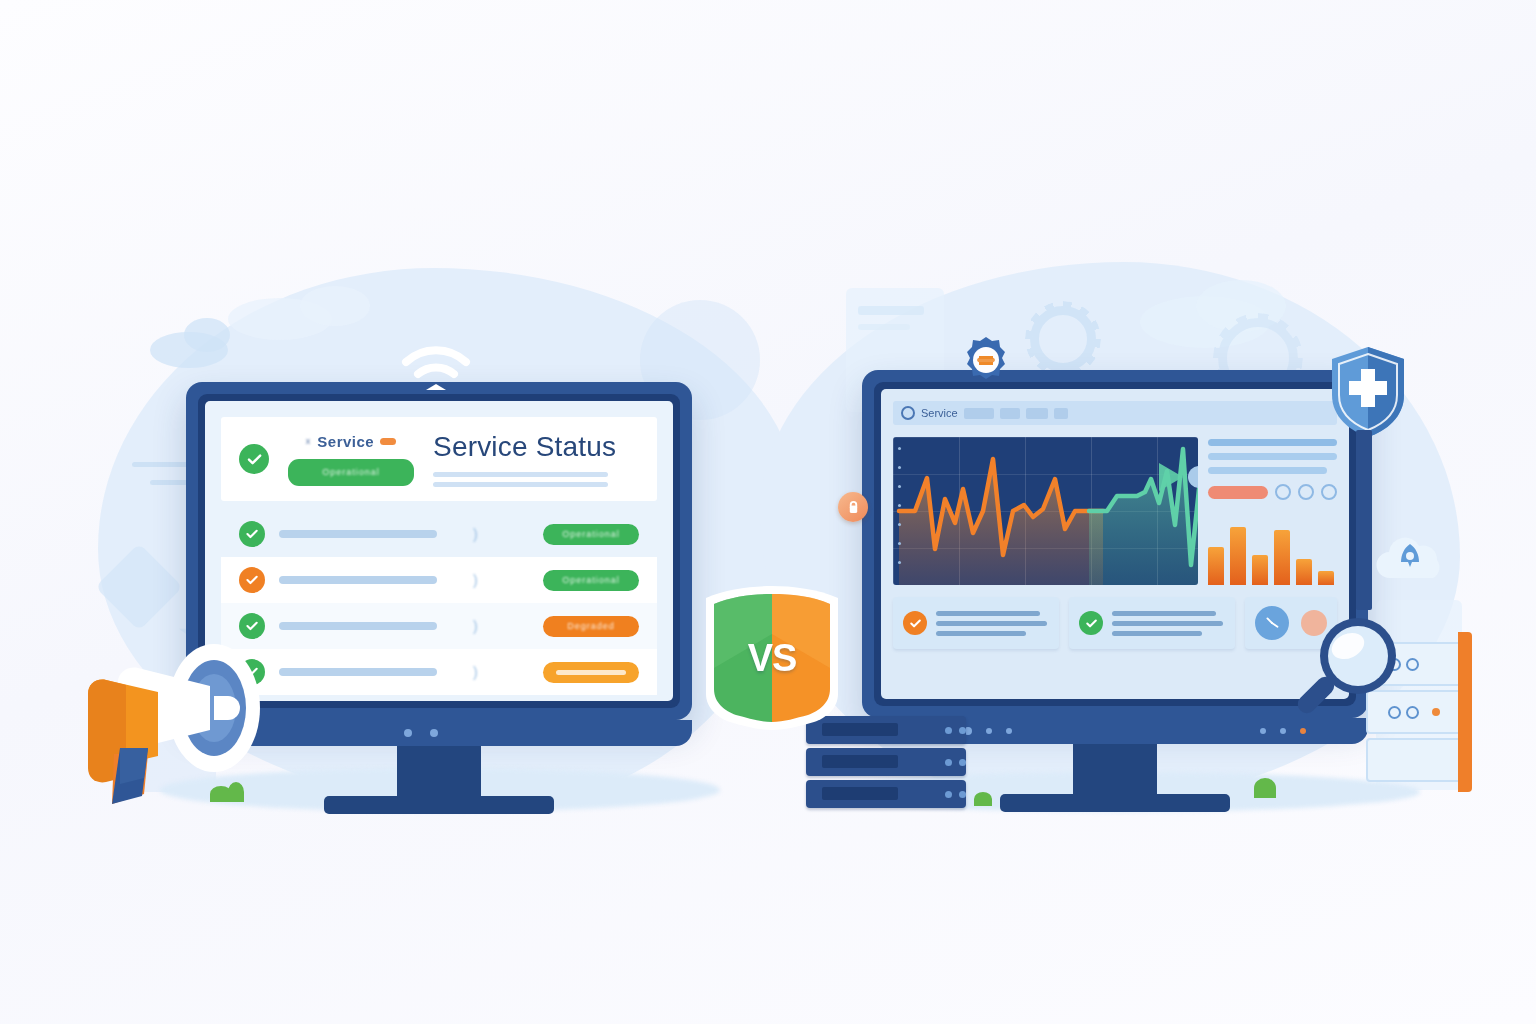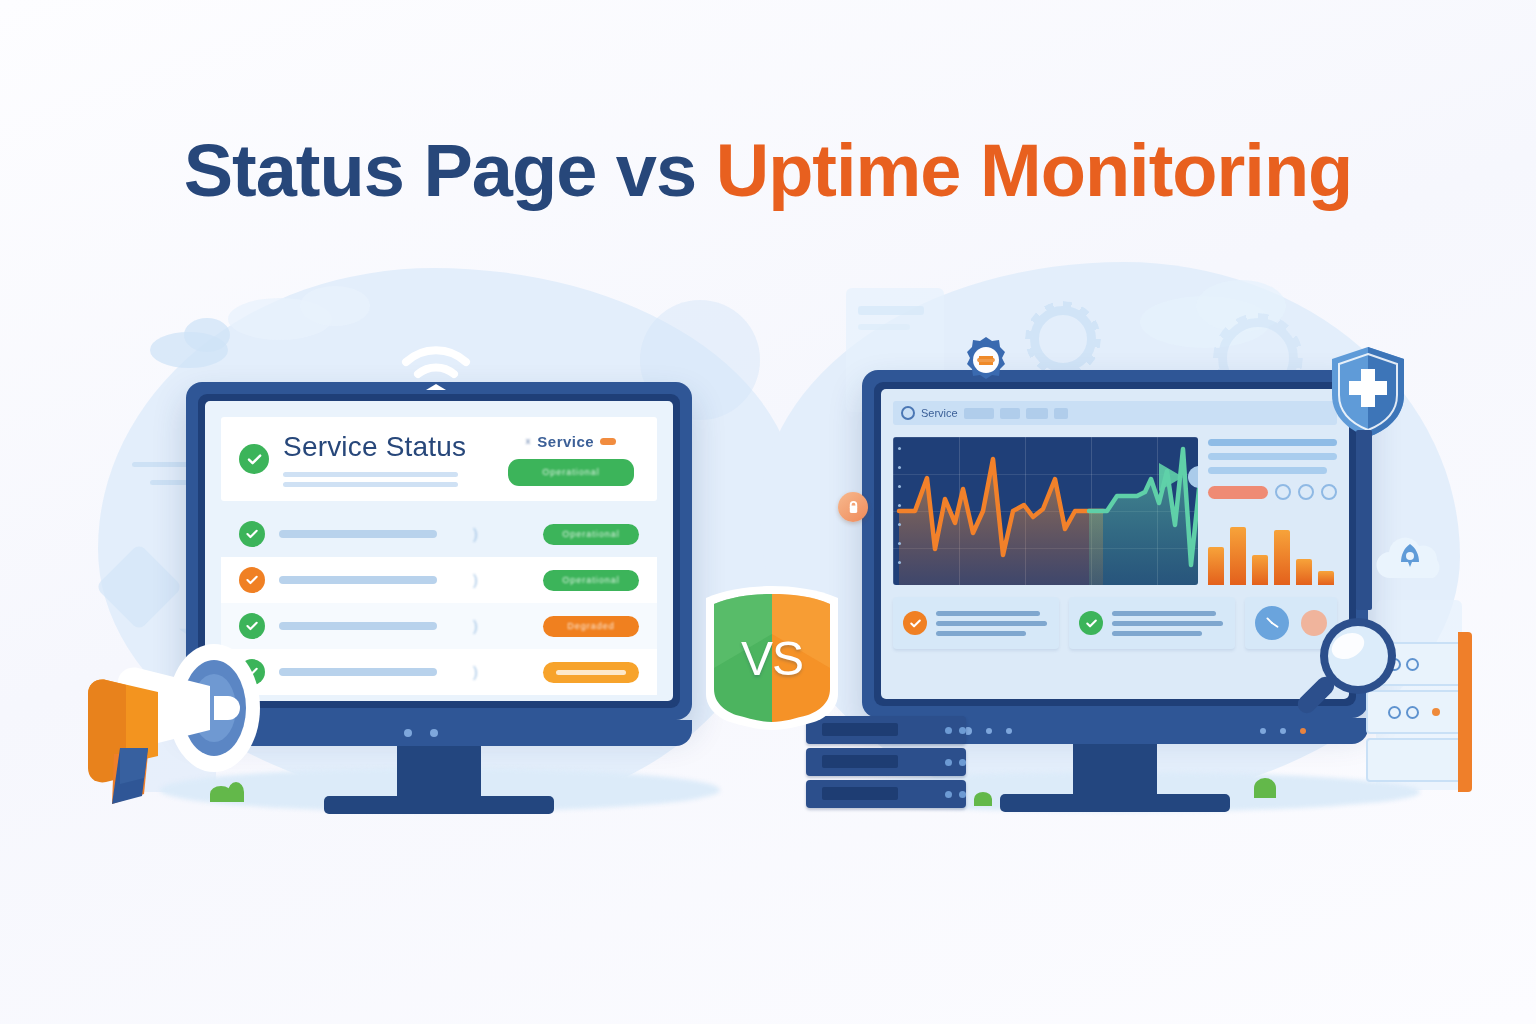--- a/index.html
+++ b/index.html
@@ -75,21 +75,21 @@
   .ring{width:12px;height:12px;border:2px solid #8fb9e4;border-radius:50%;}
   .minibars{display:flex;align-items:flex-end;gap:6px;}
   .minibar{width:16px;border-radius:2px 2px 0 0;background:linear-gradient(180deg,#f7a33a,#e3601c);}
   .stat-card{background:#d6e8f8;border-radius:4px;display:flex;align-items:center;gap:9px;padding:9px 10px;box-shadow:0 2px 3px rgba(40,80,140,.10);}
   .stat-lines{display:flex;flex-direction:column;gap:5px;flex:1;}
   .stat-line{height:5px;background:#7fa7cf;border-radius:3px;}
 
   
   .vs{position:absolute;left:686px;top:582px;width:172px;height:152px;}
   .vs-label{position:absolute;inset:0;display:flex;align-items:center;justify-content:center;
-     color:#fff;font-size:48px;font-weight:normal;letter-spacing:-1px;
+     color:#fff;font-size:38px;font-weight:bold;letter-spacing:-1px;
      text-shadow:0 2px 3px rgba(30,60,100,.25);}
 
   
   .megaphone{position:absolute;left:62px;top:636px;width:250px;height:180px;}
   .servers{position:absolute;left:806px;top:716px;}
   .server-u{width:160px;height:28px;background:#2c4f8c;border-radius:4px;margin-bottom:4px;position:relative;box-shadow:0 2px 3px rgba(20,45,90,.25);}
   .server-u::before{content:"";position:absolute;left:16px;top:7px;width:76px;height:13px;background:#1e3d73;border-radius:2px;}
   .server-u::after{content:"";position:absolute;right:14px;top:11px;width:7px;height:7px;border-radius:50%;background:#6d9bd4;box-shadow:14px 0 0 #6d9bd4;}
   .grass{position:absolute;background:#63b84a;border-radius:50% 50% 0 0;}
 
@@ -104,23 +104,20 @@
   .gear-badge{position:absolute;left:960px;top:334px;width:52px;height:52px;}
 
   .wifi{position:absolute;left:396px;top:336px;width:80px;height:60px;}
   .floor{position:absolute;background:#dcebf9;border-radius:50%;filter:blur(2px);}
 </style>
 </head>
 <body>
 
 <div id="stage">
 
-  <div class="title-wrap">
-    <span class="t-dark">Status Page vs </span><span class="t-orange">Uptime Monitoring</span>
-  </div>
 
   <div class="blob blob-l"></div>
   <div class="blob blob-r"></div>
 
   <div class="bg-cloud" style="left:150px;top:332px;width:78px;height:36px;"></div>
   <div class="bg-cloud" style="left:184px;top:318px;width:46px;height:34px;"></div>
   <div class="bg-cloud" style="left:228px;top:298px;width:104px;height:42px;background:#e8f2fc;"></div>
   <div class="bg-cloud" style="left:300px;top:286px;width:70px;height:40px;background:#e8f2fc;"></div>
   <div class="bg-shape" style="left:108px;top:556px;width:62px;height:62px;border-radius:8px;transform:rotate(45deg);"></div>
   <div class="bg-shape" style="left:178px;top:612px;width:48px;height:48px;clip-path:polygon(50% 0,61% 35%,98% 35%,68% 57%,79% 91%,50% 70%,21% 91%,32% 57%,2% 35%,39% 35%);"></div>
@@ -145,34 +142,34 @@
     <div class="mon-body">
       <div class="mon-inner">
         <div class="mon-screen" style="height:300px;">
 
           <div class="sp-head" style="margin:16px 16px 0;border-radius:3px;">
             <div class="check" style="width:30px;height:30px;">
               <svg width="17" height="17" viewBox="0 0 24 24" aria-hidden="true">
                   <path d="M20 6.5L9.3 17.2 4.2 12.1" fill="none" stroke="#fff" stroke-width="3.4" stroke-linecap="round" stroke-linejoin="round"></path>
                 </svg>
             </div>
-            <div style="flex:1;">
-              <div class="sp-title">Service Status</div>
-              <div class="bar light" style="width:85%;height:5px;margin-top:9px;"></div>
-              <div class="bar light" style="width:85%;height:5px;margin-top:5px;"></div>
-            </div>
             <div style="width:136px;display:flex;flex-direction:column;align-items:center;gap:9px;">
               <div style="display:flex;align-items:center;gap:6px;">
                 <span class="blurtext">x</span>
                 <span style="color:#3c6098;font-size:15px;font-weight:bold;filter:blur(.6px);letter-spacing:.5px;">Service</span>
                 <span style="width:16px;height:7px;border-radius:4px;background:#ef7f2a;opacity:.9;"></span>
               </div>
               <div class="pill green" style="width:126px;height:27px;">
                 <span class="blurtext" style="color:#fff;">Operational</span>
               </div>
+            </div>
+            <div style="flex:1;">
+              <div class="sp-title">Service Status</div>
+              <div class="bar light" style="width:85%;height:5px;margin-top:9px;"></div>
+              <div class="bar light" style="width:85%;height:5px;margin-top:5px;"></div>
             </div>
           </div>
 
           <div class="sp-rows" style="margin:10px 16px 0;">
             <div class="sp-row" style="background:#eaf3fc;height:46px;">
               <div class="check" style="width:26px;height:26px;">
                 <svg width="14" height="14" viewBox="0 0 24 24">
                     <path d="M20 6.5L9.3 17.2 4.2 12.1" fill="none" stroke="#fff" stroke-width="3.6" stroke-linecap="round" stroke-linejoin="round"></path>
                   </svg>
               </div>

